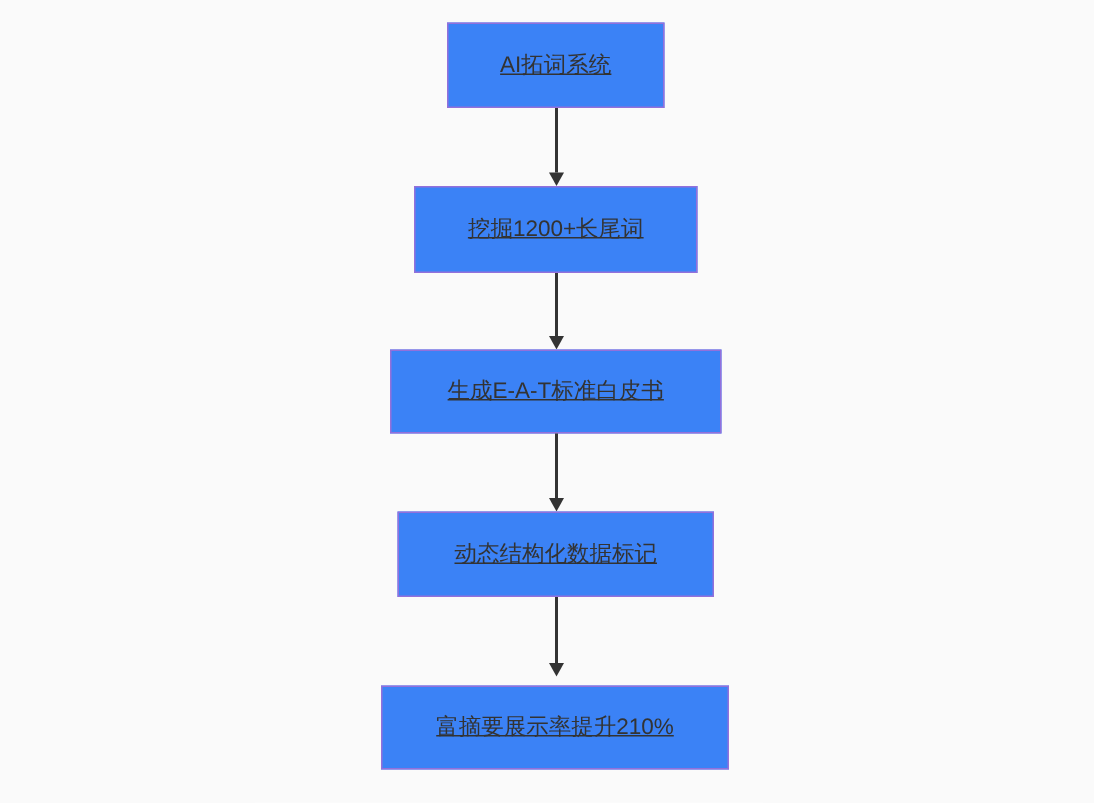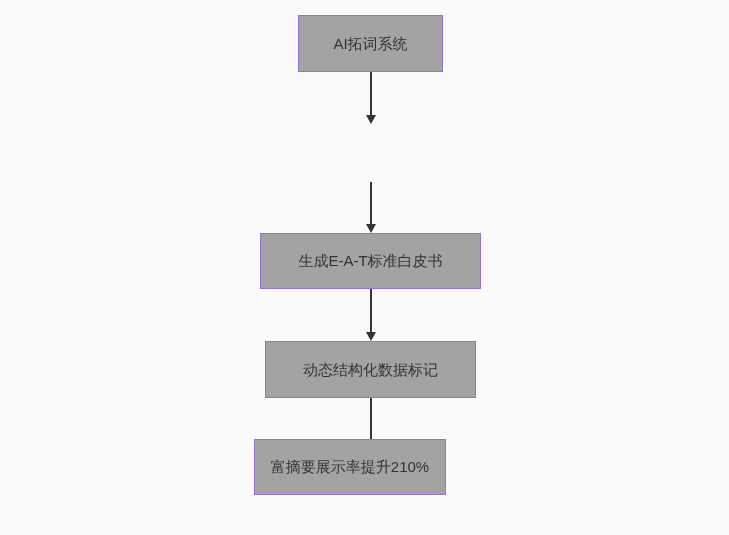--- a/index.html
+++ b/index.html
@@ -12,30 +12,31 @@
   .stage {
     position: relative;
     width: 729px;
     height: 535px;
     background: #fafafa;
     overflow: hidden;
   }
   .flow-node {
     position: absolute;
     box-sizing: border-box;
-    background: #a3a3a3;
+    background: #3b82f6;
     border: 1px solid #9370DB;
     color: #333333;
     display: flex;
     align-items: center;
     justify-content: center;
     font-size: 15px;
     line-height: 1.2;
     text-align: center;
     white-space: nowrap;
+    text-decoration: underline;
   }
   .flow-edge {
     position: absolute;
     width: 12px;
     display: flex;
     flex-direction: column;
     align-items: center;
   }
   .flow-edge .line {
     width: 2px;
@@ -47,40 +48,43 @@
     height: 0;
     border-left: 5px solid transparent;
     border-right: 5px solid transparent;
     border-top: 9px solid #333333;
   }
   
   #node-0 { left: 298px; top: 15px;  width: 145px; height: 57px; }
   #node-1 { left: 276px; top: 124px; width: 189px; height: 58px; }
   #node-2 { left: 260px; top: 233px; width: 221px; height: 56px; text-align: right; }
   #node-3 { left: 265px; top: 341px; width: 211px; height: 57px; text-align: right; }
-  #node-4 { left: 254px; top: 439px; width: 192px; height: 56px; align-items: center; }
+  #node-4 { left: 254px; top: 457px; width: 232px; height: 56px; align-items: center; }
   #edge-0 { left: 365px; top: 72px;  height: 52px; }
   #edge-1 { left: 365px; top: 182px; height: 51px; }
   #edge-2 { left: 365px; top: 289px; height: 52px; }
   #edge-3 { left: 365px; top: 398px; height: 53px; }
 </style>
 </head>
 <body>
 
 <div class="stage">
 
   <div class="flow-node" id="node-0">
     <span>AI拓词系统</span>
   </div>
 
   <div class="flow-edge" id="edge-0">
     <div class="line"></div>
     <div class="arrowhead"></div>
   </div>
 
+  <div class="flow-node" id="node-1">
+    <span>挖掘1200+长尾词</span>
+  </div>
 
   <div class="flow-edge" id="edge-1">
     <div class="line"></div>
     <div class="arrowhead"></div>
   </div>
 
   <div class="flow-node" id="node-2">
     <span>生成E-A-T标准白皮书</span>
   </div>
 

